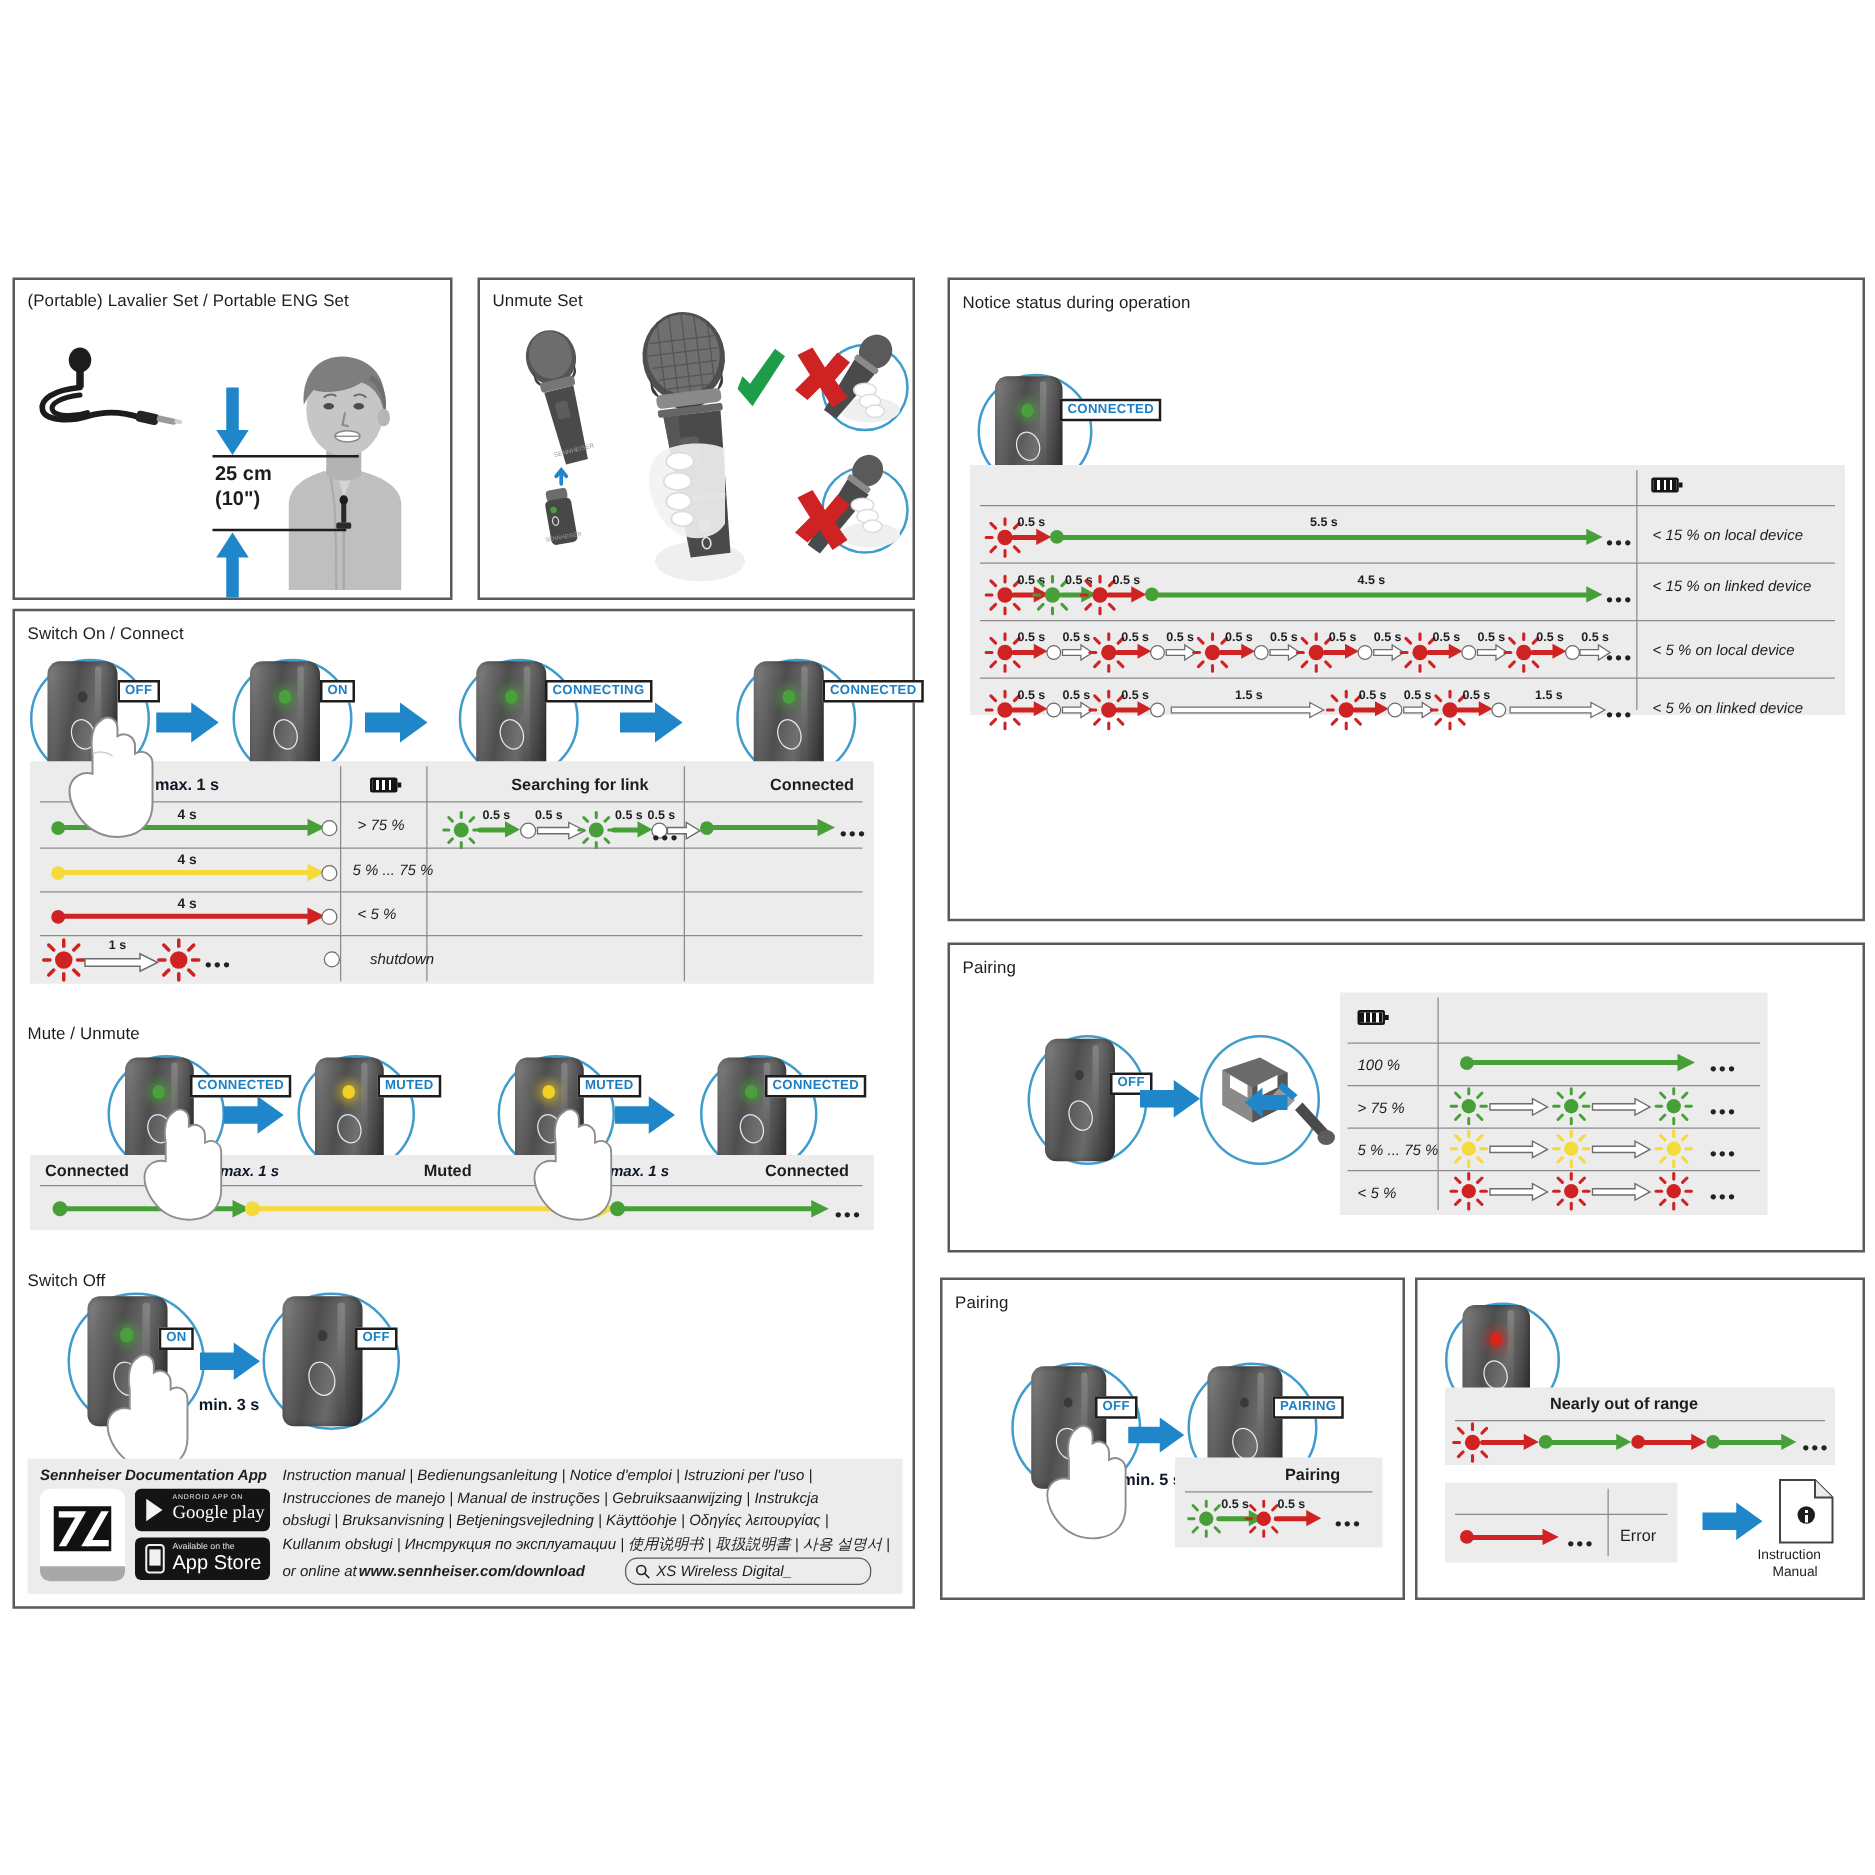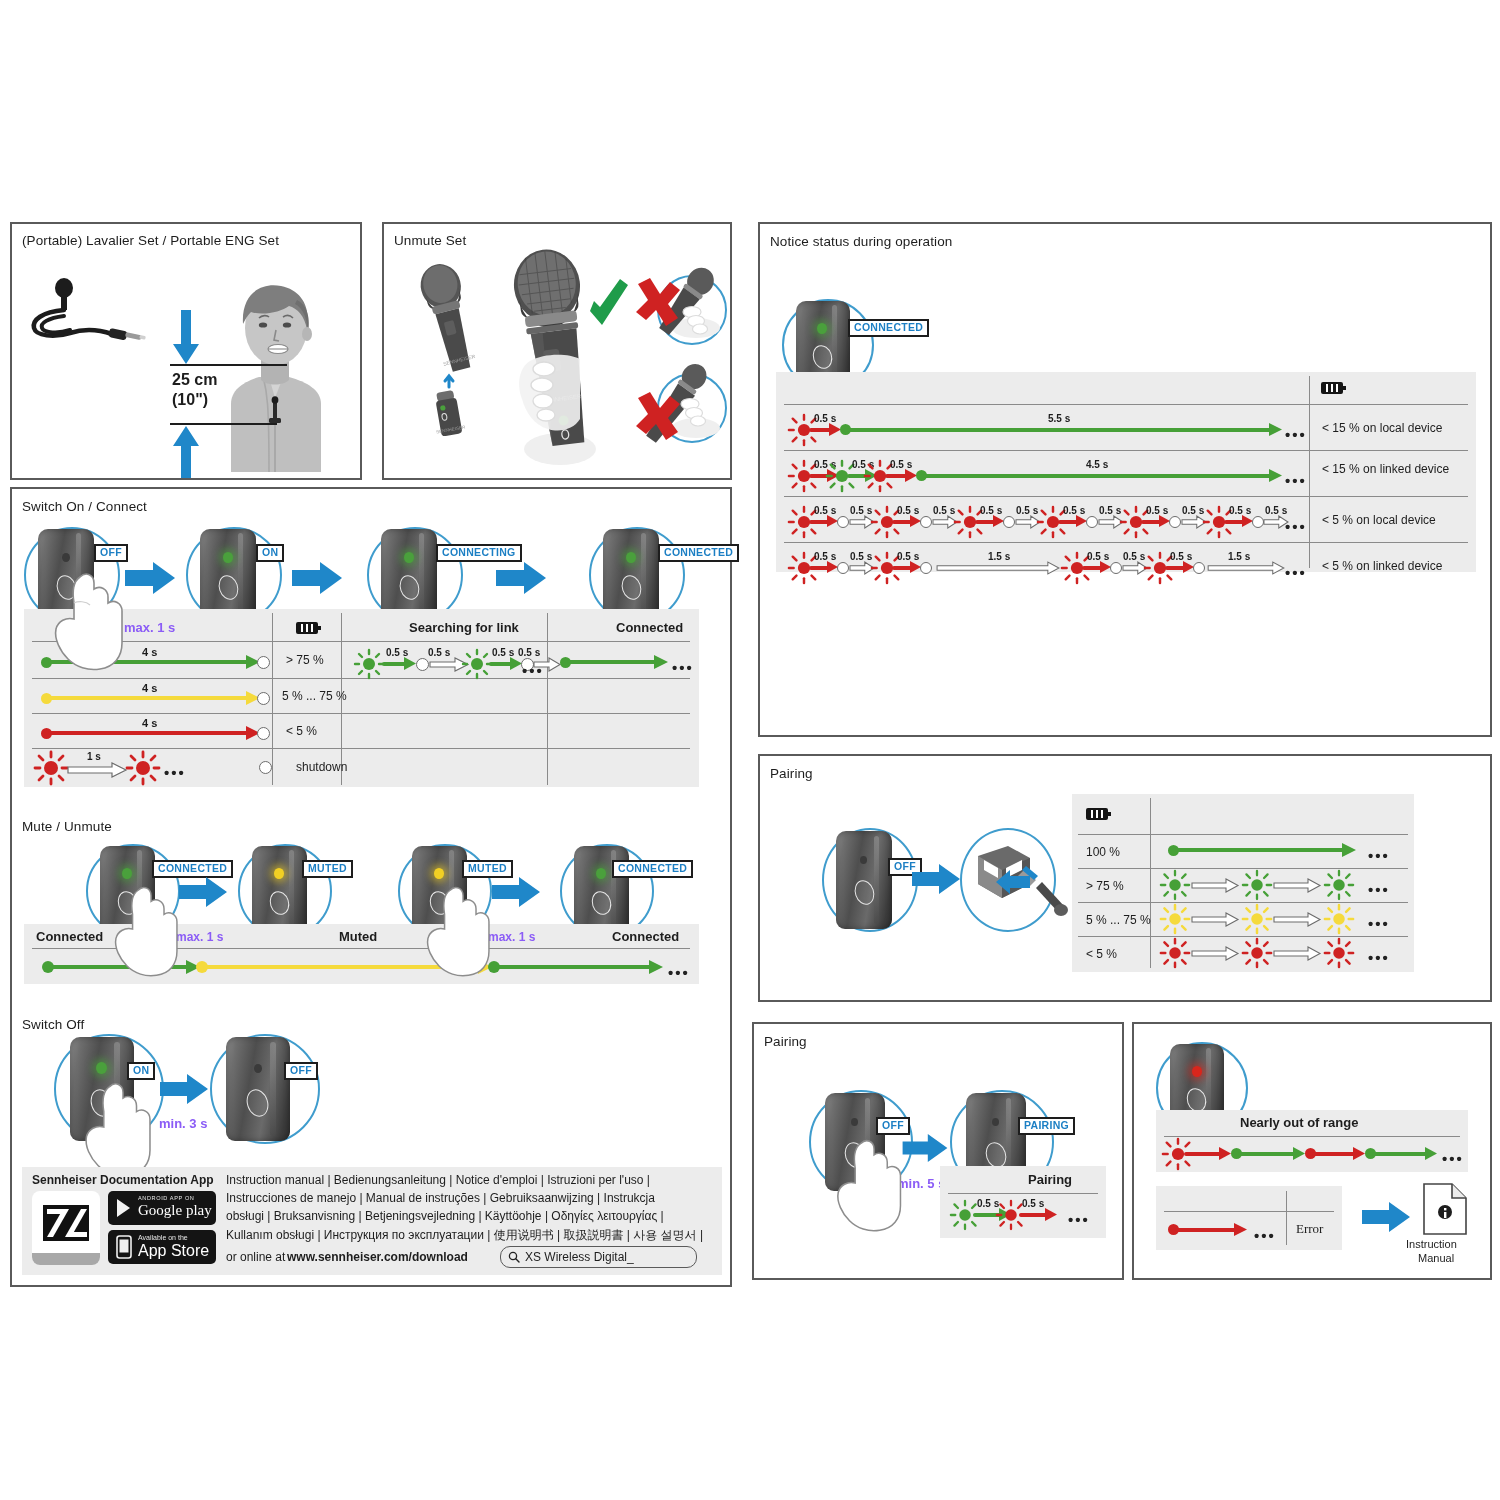--- a/index.html
+++ b/index.html
@@ -3,24 +3,24 @@
 <meta charset="utf-8">
 <style>
   html,body{margin:0;padding:0;background:#ffffff;}
   body{width:1500px;height:1500px;position:relative;font-family:"Liberation Sans",sans-serif;color:#1d1d1d;overflow:hidden;}
   .stage{position:absolute;left:0;top:0;width:1500px;height:1500px;}
   .panel{position:absolute;border:2px solid #5a5a5a;background:#fff;box-sizing:border-box;}
   .panel-title{position:absolute;font-size:13.5px;color:#1d1d1d;letter-spacing:.1px;}
   .grayband{position:absolute;background:#ececec;box-sizing:border-box;}
   .lbl{position:absolute;white-space:nowrap;}
   .bold{font-weight:bold;}
-  .blue{color:#8b5cf6;}
+  .blue{color:#0f172a;}
   .tiny{font-size:10px;}
   .s11{font-size:11px;}
-  .s12{font-size:12px;}
+  .s12{font-size:12px;font-style:italic;}
   .s13{font-size:13px;}
   
   .tag{position:absolute;border:2px solid #1d1d1d;background:#fff;color:#1c7fc4;
        font-size:10.5px;font-weight:bold;letter-spacing:.3px;padding:1px 4px 2px 4px;
        box-sizing:border-box;line-height:11px;white-space:nowrap;}
   
   .dev{position:absolute;}
   .dev .ring{position:absolute;left:0;top:0;width:100%;height:100%;
       border:2px solid #3f9ccd;border-radius:50%;box-sizing:border-box;}
   .dev .body{position:absolute;border-radius:10px 10px 9px 9px;
@@ -1238,21 +1238,21 @@
 
     <div class="grayband" style="left:22px;top:162px;width:186px;height:64px;">
       <div class="hline" style="left:8px;top:25px;width:170px;"></div>
       <div class="vline" style="left:130px;top:5px;height:54px;"></div>
       <div class="tldot r" style="left:12px;top:38px;width:11px;height:11px;"></div>
       <div class="tlbar r" style="left:19px;top:42px;width:62px;"></div>
       <svg style="position:absolute;left:78px;top:37px;" width="13" height="13" viewBox="0 0 13 13">
           <path d="M0 0 L13 6.5 L0 13 Z" fill="#cf2222"></path>
         </svg>
       <div class="ellipsis" style="left:98px;top:46px;">•••</div>
-      <div class="lbl s13" style="left:140px;top:35px;font-family:Liberation Serif, serif;">Error</div>
+      <div class="lbl s13" style="left:140px;top:35px;">Error</div>
     </div>
 
     <svg class="barrow" style="left:228px;top:178px;" width="48" height="30" viewBox="0 0 48 30">
       <path d="M0 8 L27 8 L27 0 L48 15 L27 30 L27 22 L0 22 Z" fill="#1f87c9"></path>
       </svg>
 
     <svg style="position:absolute;left:288px;top:158px;" width="46" height="54" viewBox="0 0 46 54">
       <path d="M2 2 L30 2 L44 16 L44 52 L2 52 Z" fill="#fff" stroke="#444" stroke-width="1.6"></path>
       <path d="M30 2 L30 16 L44 16" fill="#ececec" stroke="#444" stroke-width="1.6"></path>
       <circle cx="23" cy="30" r="7" fill="#1d1d1d"></circle>

